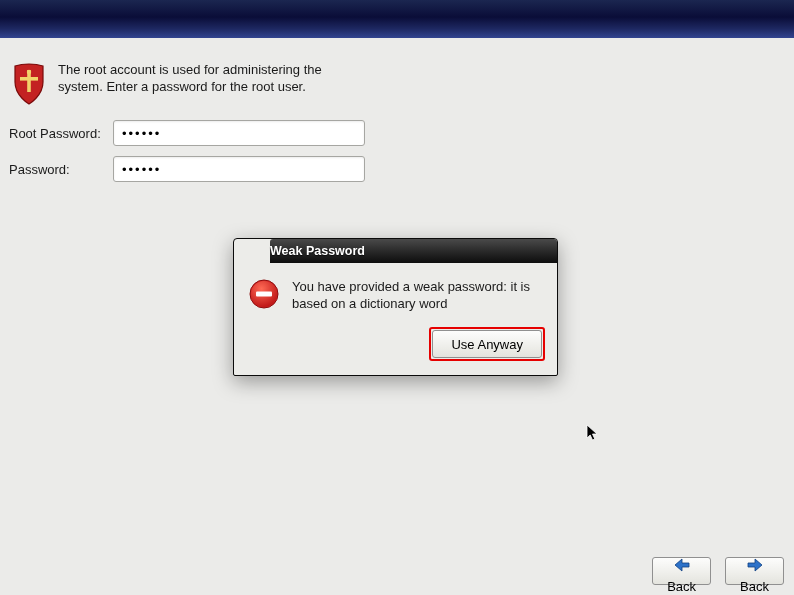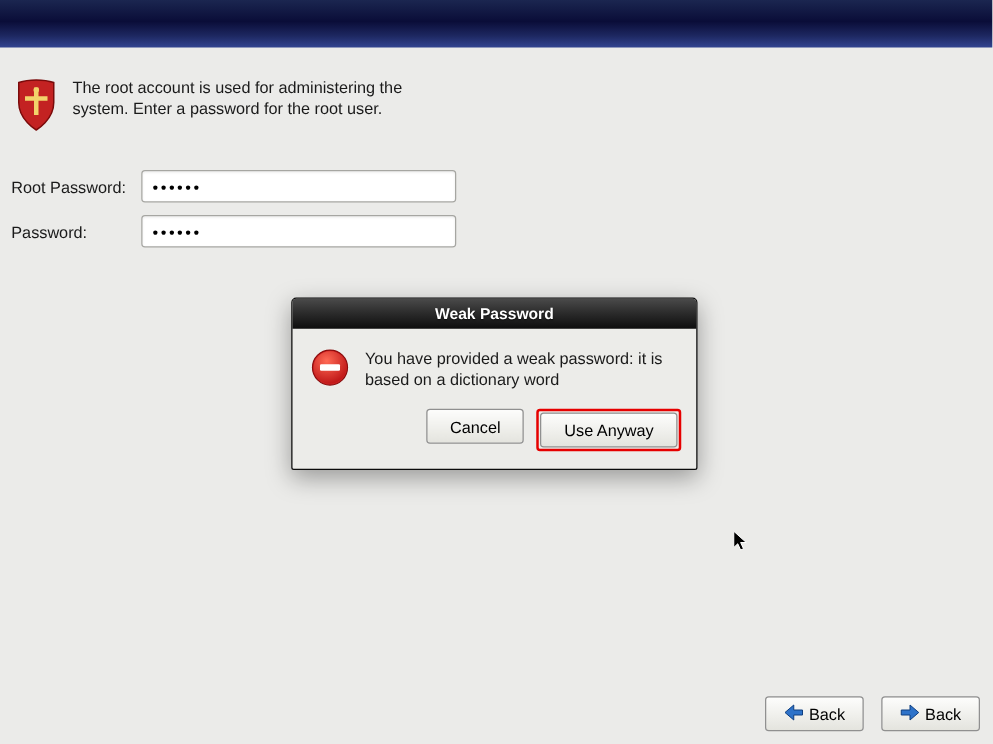--- a/index.html
+++ b/index.html
@@ -26,21 +26,21 @@
       align-items: flex-start;
       gap: 8px;
       margin-top: 16px;
     }
     .shield-holder { width: 42px; flex: 0 0 42px; display:flex; justify-content:center; }
     .intro-text {
       width: 278px;
       line-height: 1.3;
     }
     .form-area {
-      margin-top: 30px;
+      margin-top: 14px;
     }
     .field-row {
       display: flex;
       align-items: center;
       margin-bottom: 10px;
     }
     .field-label {
       width: 105px;
       text-align: left;
       padding-left: 1px;
@@ -66,24 +66,24 @@
       border-radius: 4px 4px 2px 2px;
       box-shadow: 0 6px 20px rgba(0,0,0,0.35);
       background: #ecece9;
     }
     .dialog-title {
       height: 24px;
       line-height: 24px;
       background: linear-gradient(to bottom, #4a4a4a 0%, #2d2d2d 45%, #0d0d0d 100%);
       color: #fff;
       font-weight: bold;
-      text-align: center;
       font-size: 12.5px;
       border-radius: 3px 3px 0 0;
       text-shadow: 0 1px 1px rgba(0,0,0,0.7);
+      margin-left: 36px;
     }
     .dialog-body {
       padding: 15px 14px 14px 14px;
       display: flex;
       align-items: center;
       gap: 12px;
     }
     .dialog-text { line-height: 1.3; }
     .dialog-footer {
       display: flex;
@@ -119,20 +119,21 @@
       height: 28px;
       padding: 0 14px;
       border: 1px solid #909090;
       border-radius: 3px;
       background: linear-gradient(to bottom, #fdfdfc, #e4e4de);
       font-size: 13px;
       cursor: pointer;
       display: inline-flex;
       align-items: center;
       gap: 4px;
+      flex-direction: column;
     }
     .cursor {
       position: absolute;
       left: 586px;
       top: 424px;
     }
   </style>
 </head>
 <body>
 
@@ -175,21 +176,20 @@
             <stop offset="0%" stop-color="#ff6a55"></stop>
             <stop offset="100%" stop-color="#c01818"></stop>
           </radialGradient>
         </defs>
         <rect x="8" y="13.4" width="16" height="5.2" rx="1" fill="#ffffff"></rect>
       </svg>
     </div>
     <div class="dialog-text">You have provided a weak password: it is based on a dictionary word</div>
   </div>
   <div class="dialog-footer">
-    <button class="btn">Cancel</button>
     <span class="highlight-red">
       <button class="btn">Use Anyway</button>
     </span>
   </div>
 </div>
 
 <div class="footer">
   <button class="nav-btn">
     <span>
       <svg width="16" height="14" viewBox="0 0 16 14">

